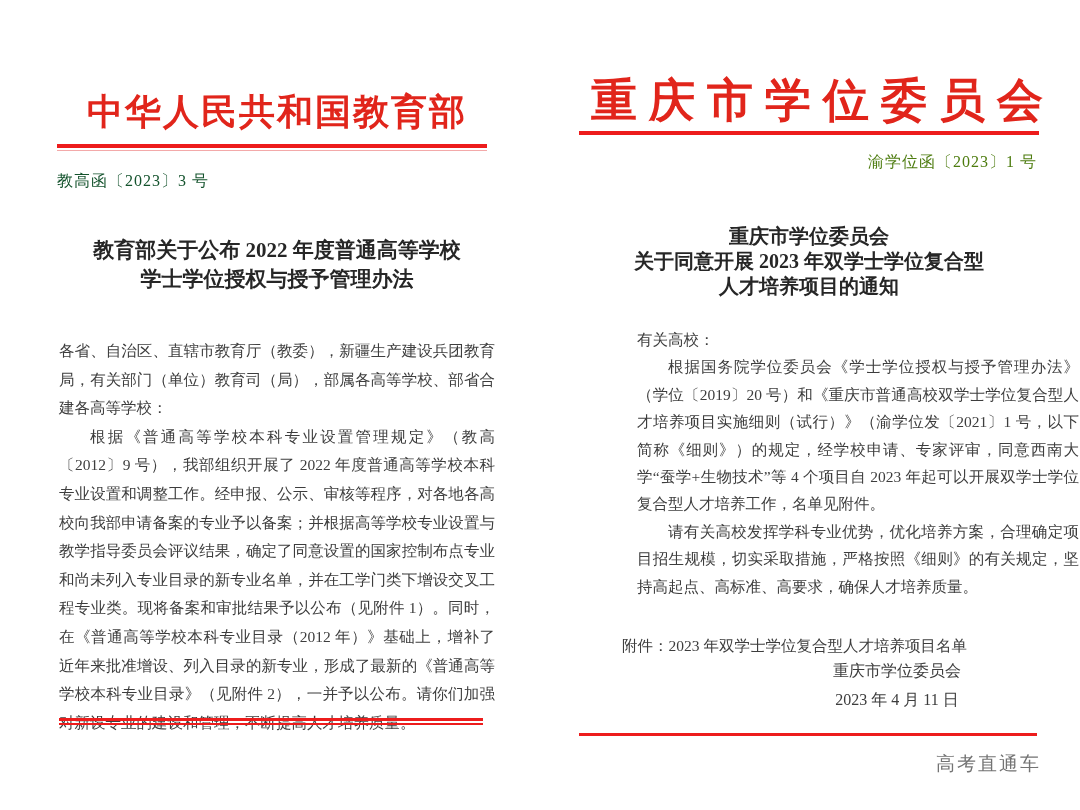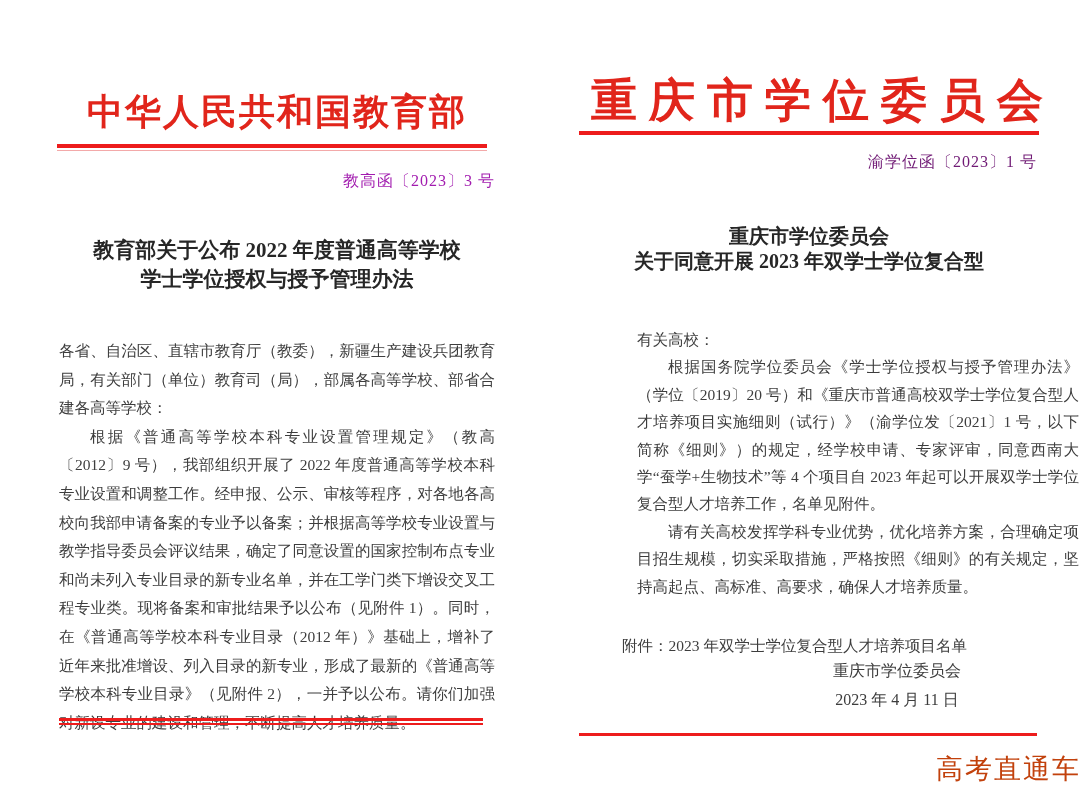--- a/index.html
+++ b/index.html
@@ -25,21 +25,21 @@
     position:absolute;top:88px;left:0;width:100%;
     text-align:center;
     font-size:36px;font-weight:bold;color:var(--red-text);
     letter-spacing:2px;white-space:nowrap;
   }
   .l-rule{position:absolute;top:144px;left:0;width:430px;}
   .rule-thick{height:4px;background:var(--red-line);}
   .rule-thin{height:1px;background:#f3a9a9;margin-top:2px;}
   .l-docnum{
     position:absolute;top:171px;left:0;width:438px;
-    text-align:right;font-size:16px;color:#a21caf;letter-spacing:1px;
+    text-align:left;font-size:16px;color:#14532d;letter-spacing:1px;
   }
   .l-title{
     position:absolute;top:236px;left:0;width:100%;
     text-align:center;font-size:21px;font-weight:bold;color:var(--title-ink);
     line-height:29px;
   }
   .l-body{
     position:absolute;top:337px;left:2px;width:436px;
     font-size:15.5px;line-height:28.6px;color:var(--ink);
     text-align:justify;
@@ -52,21 +52,21 @@
   
   .r-header{
     position:absolute;top:70px;left:0;width:100%;
     text-align:center;
     font-size:46px;font-weight:bold;color:var(--red-text);
     letter-spacing:12px;text-indent:12px;white-space:nowrap;
   }
   .r-rule{position:absolute;top:131px;left:0;width:460px;height:4px;background:var(--red-line);}
   .r-docnum{
     position:absolute;top:152px;left:0;width:458px;
-    text-align:right;font-size:16px;color:#701a75;letter-spacing:1px;
+    text-align:right;font-size:16px;color:#4d7c0f;letter-spacing:1px;
   }
   .r-title{
     position:absolute;top:224px;left:0;width:100%;
     text-align:center;font-size:20px;font-weight:bold;color:var(--title-ink);
     line-height:25px;
   }
   .r-body{
     position:absolute;top:326px;left:12px;width:442px;
     font-size:15.5px;line-height:27.4px;color:var(--ink);
     text-align:justify;
@@ -80,21 +80,21 @@
   .r-signature{
     position:absolute;top:656px;left:218px;width:200px;
     text-align:center;font-size:16px;color:var(--ink);line-height:29px;
   }
   .r-bottom-rule{position:absolute;top:733px;left:0;width:458px;height:3px;background:var(--red-line);}
 
   
   .watermark{
     position:absolute;top:751px;left:936px;
     font-family:Liberation Sans, sans-serif;
-    font-size:27px;color:#c2410c;letter-spacing:2px;
+    font-size:19px;color:#737373;letter-spacing:2px;
     text-shadow:1px 1px 0 #ffffff;
     white-space:nowrap;
   }
 </style>
 </head>
 <body>
 
 <div class="doc doc-left">
 
   <div class="l-header">中华人民共和国教育部</div>
@@ -123,20 +123,21 @@
 
   <div class="r-header">重庆市学位委员会</div>
 
   <div class="r-rule"></div>
 
   <div class="r-docnum">渝学位函〔2023〕1 号</div>
 
   <div class="r-title">
     <div>重庆市学位委员会</div>
     <div>关于同意开展 2023 年双学士学位复合型</div>
+    <div>人才培养项目的通知</div>
   </div>
 
   <div class="r-body">
     <p>有关高校：</p>
     <p class="indent">根据国务院学位委员会《学士学位授权与授予管理办法》（学位〔2019〕20 号）和《重庆市普通高校双学士学位复合型人才培养项目实施细则（试行）》（渝学位发〔2021〕1 号，以下简称《细则》）的规定，经学校申请、专家评审，同意西南大学“蚕学+生物技术”等 4 个项目自 2023 年起可以开展双学士学位复合型人才培养工作，名单见附件。</p>
     <p class="indent">请有关高校发挥学科专业优势，优化培养方案，合理确定项目招生规模，切实采取措施，严格按照《细则》的有关规定，坚持高起点、高标准、高要求，确保人才培养质量。</p>
   </div>
 
   <div class="r-attachment">附件：2023 年双学士学位复合型人才培养项目名单</div>
 

